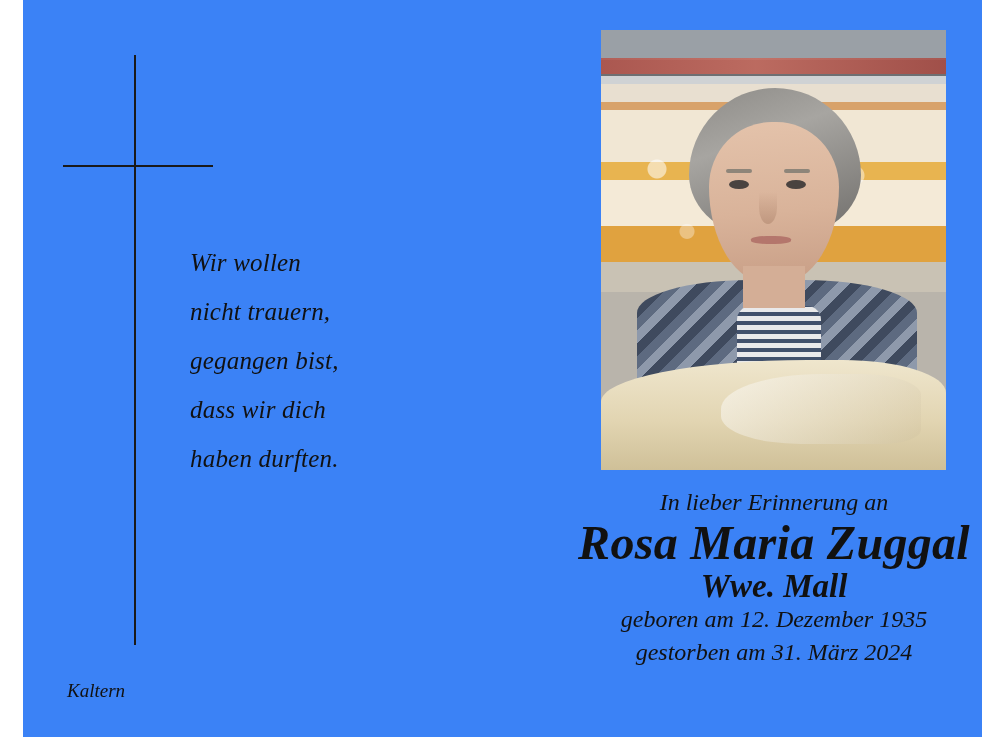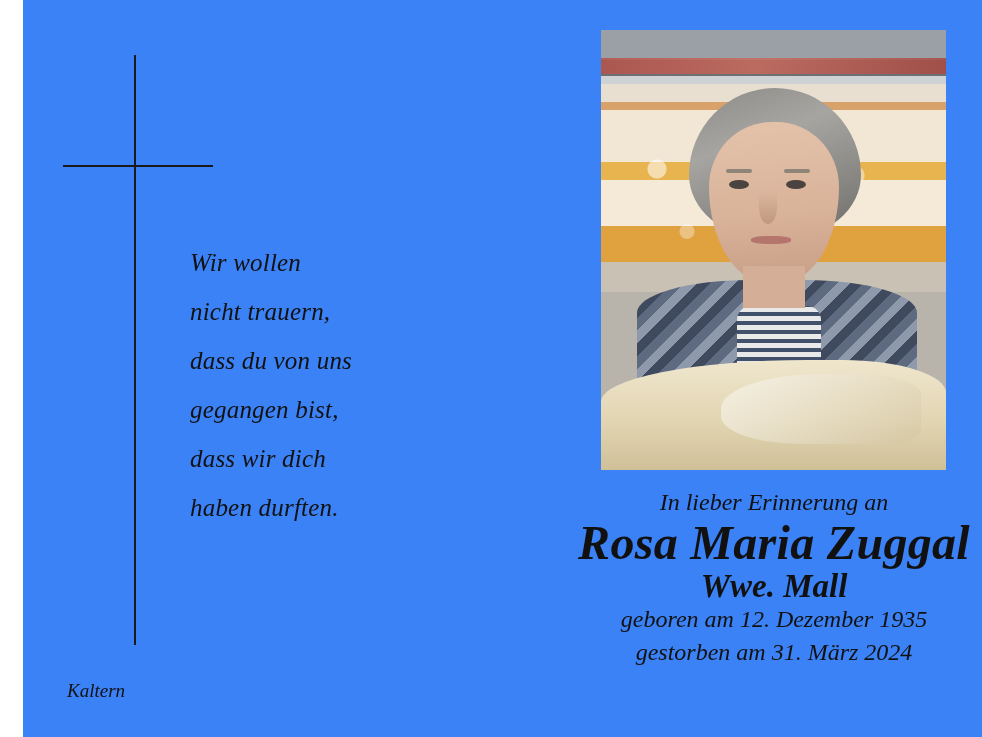--- a/index.html
+++ b/index.html
@@ -296,21 +296,20 @@
   <div class="left-col">
 
     <div class="cross">
       <div class="cross-vertical"></div>
       <div class="cross-horizontal"></div>
     </div>
 
     <div class="verse">
       <div class="verse-line">Wir wollen</div>
       <div class="verse-line">nicht trauern,</div>
-      <div class="verse-line">dass du von uns</div>
       <div class="verse-line">gegangen bist,</div>
       <div class="verse-line">dass wir dich</div>
       <div class="verse-line">haben durften.</div>
     </div>
 
     <div class="place">Kaltern</div>
   </div>
 
   <div class="right-col">
 

